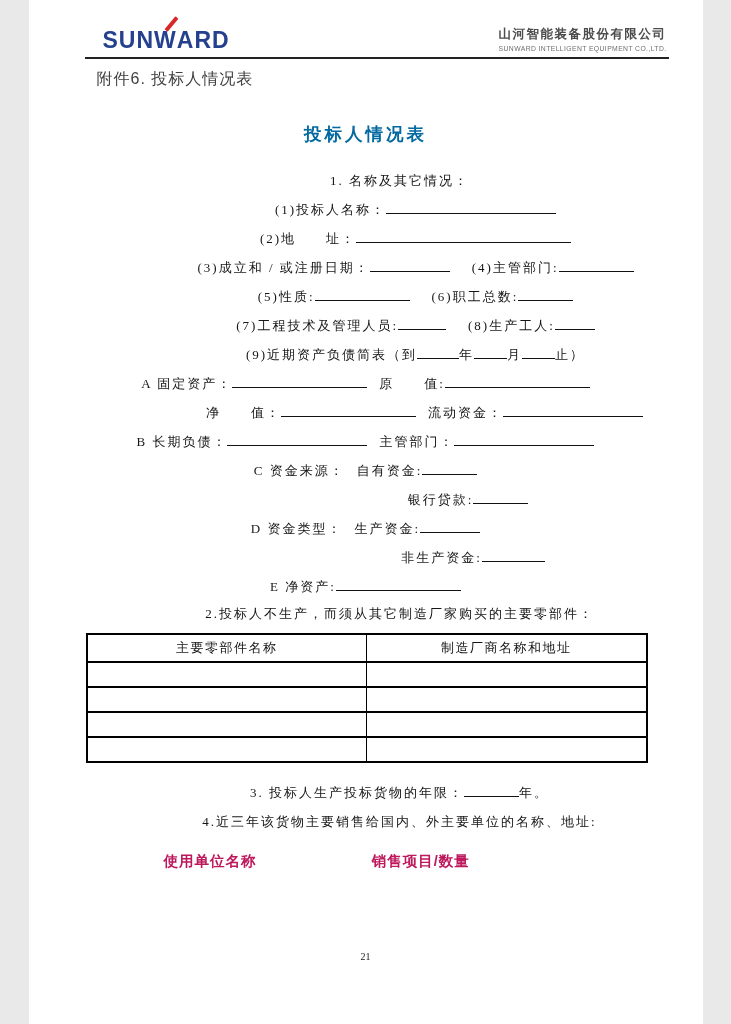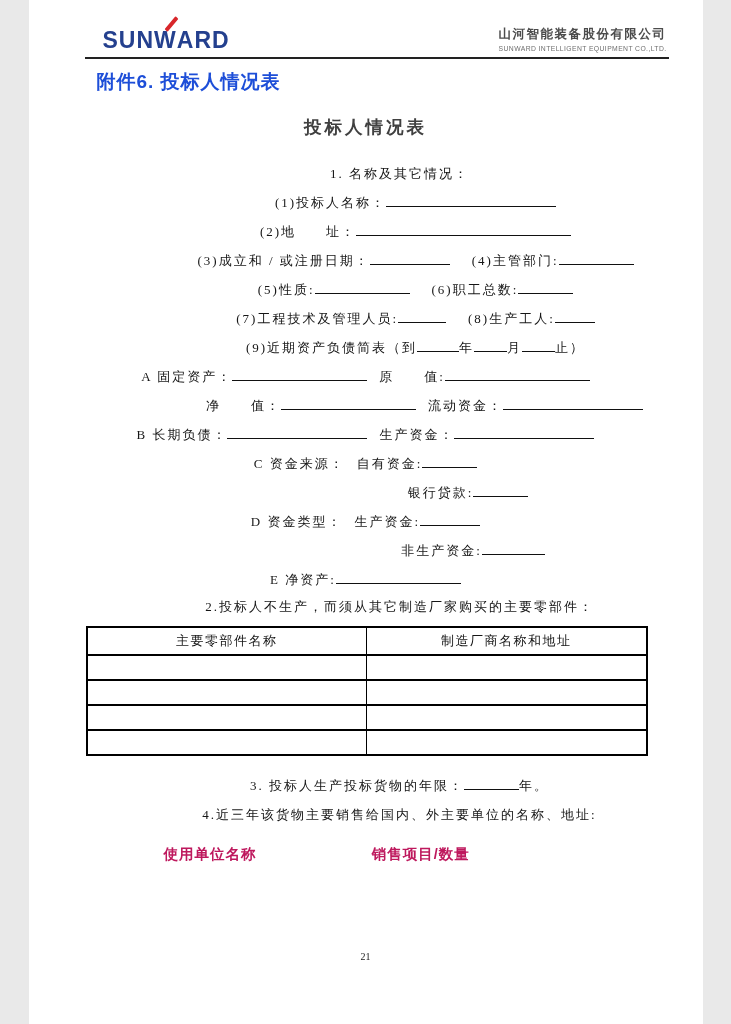--- a/index.html
+++ b/index.html
@@ -26,26 +26,26 @@
     background:#d8262b; transform:rotate(-50deg); border-radius:1px;
   }
   .company { text-align:right; font-family:"Liberation Sans","DejaVu Sans",sans-serif; }
   .company-cn { font-size:12.5px; font-weight:bold; color:#4c4c4c; letter-spacing:1.5px; }
   .company-en { font-size:6.8px; color:#6e6e6e; letter-spacing:0.4px; margin-top:2px; }
   .header-rule { border-top:2px solid #222; margin:5px 34px 0 56px; }
 
   .attachment-title {
     margin:10px 0 0 68px;
     font-family:"Liberation Sans","DejaVu Sans",sans-serif;
-    font-weight:bold; font-size:19px; color:#1d4ed8; letter-spacing:1px;
+    font-weight:normal; font-size:16px; color:#404040; letter-spacing:1px;
   }
 
   .doc-title {
-    text-align:center; margin-top:20px;
-    font-weight:bold; font-size:17.5px; letter-spacing:3px; color:#404040;
+    text-align:center; margin-top:32px;
+    font-weight:bold; font-size:17.5px; letter-spacing:3px; color:#0369a1;
   }
 
   
   .form { margin-top:20px; font-size:13px; letter-spacing:2px; color:#161616; }
   .line { height:29px; line-height:29px; white-space:nowrap;text-align:center; }
   .ind0 { padding-left:68px; }
   .ind1 { padding-left:100px; }
   .ind2 { }
   .ind2b{ padding-left:118px; }
   .ind3 { padding-left:205px; }
@@ -145,21 +145,21 @@
 
     <div class="line ind2">
       <span>A 固定资产：</span><span class="blank w135"></span><span class="gap-sm"></span><span>原　　值:</span><span class="blank w145"></span>
     </div>
 
     <div class="line ind2b">
       <span>净　　值：</span><span class="blank w135"></span><span class="gap-sm"></span><span>流动资金：</span><span class="blank w140"></span>
     </div>
 
     <div class="line ind2">
-      <span>B 长期负债：</span><span class="blank w140"></span><span class="gap-sm"></span><span>生产资金：</span><span class="blank w140"></span>
+      <span>B 长期负债：</span><span class="blank w140"></span><span class="gap-sm"></span><span>主管部门：</span><span class="blank w140"></span>
     </div>
 
     <div class="line ind2">
       <span>C 资金来源：</span><span class="gap-sm"></span><span>自有资金:</span><span class="blank w55"></span>
     </div>
 
     <div class="line ind3">
       <span>银行贷款:</span><span class="blank w55"></span>
     </div>
 

